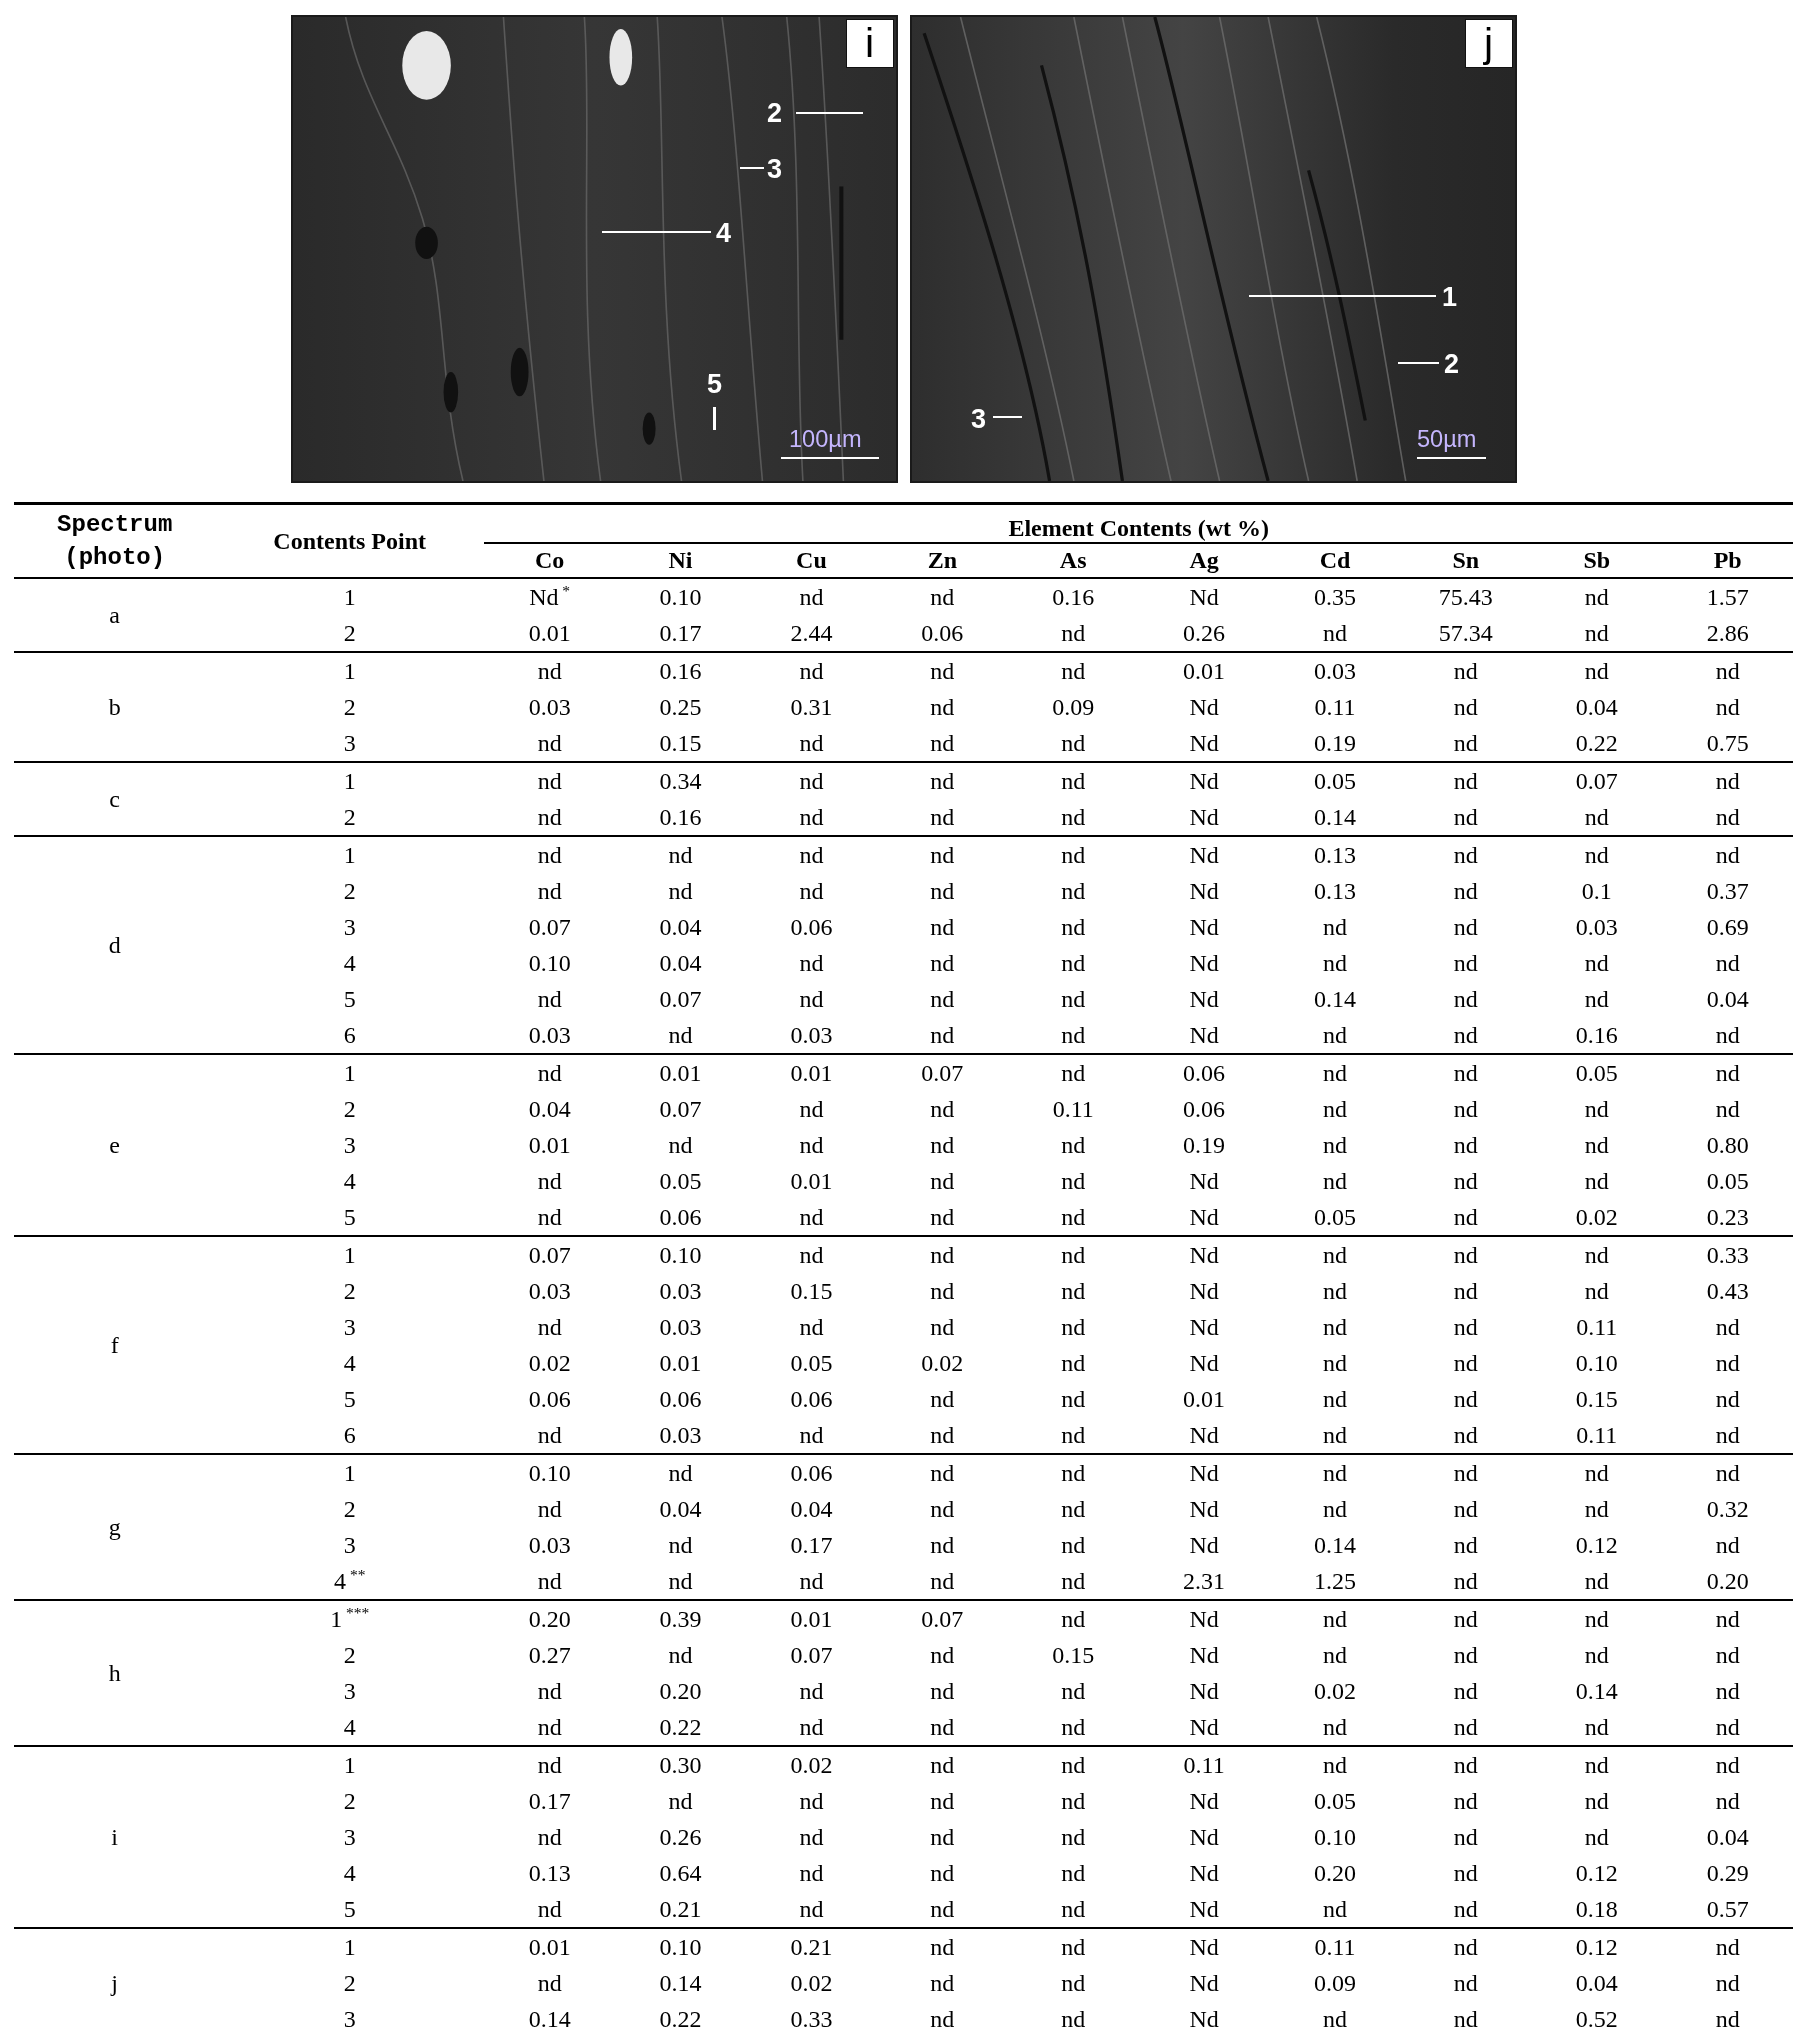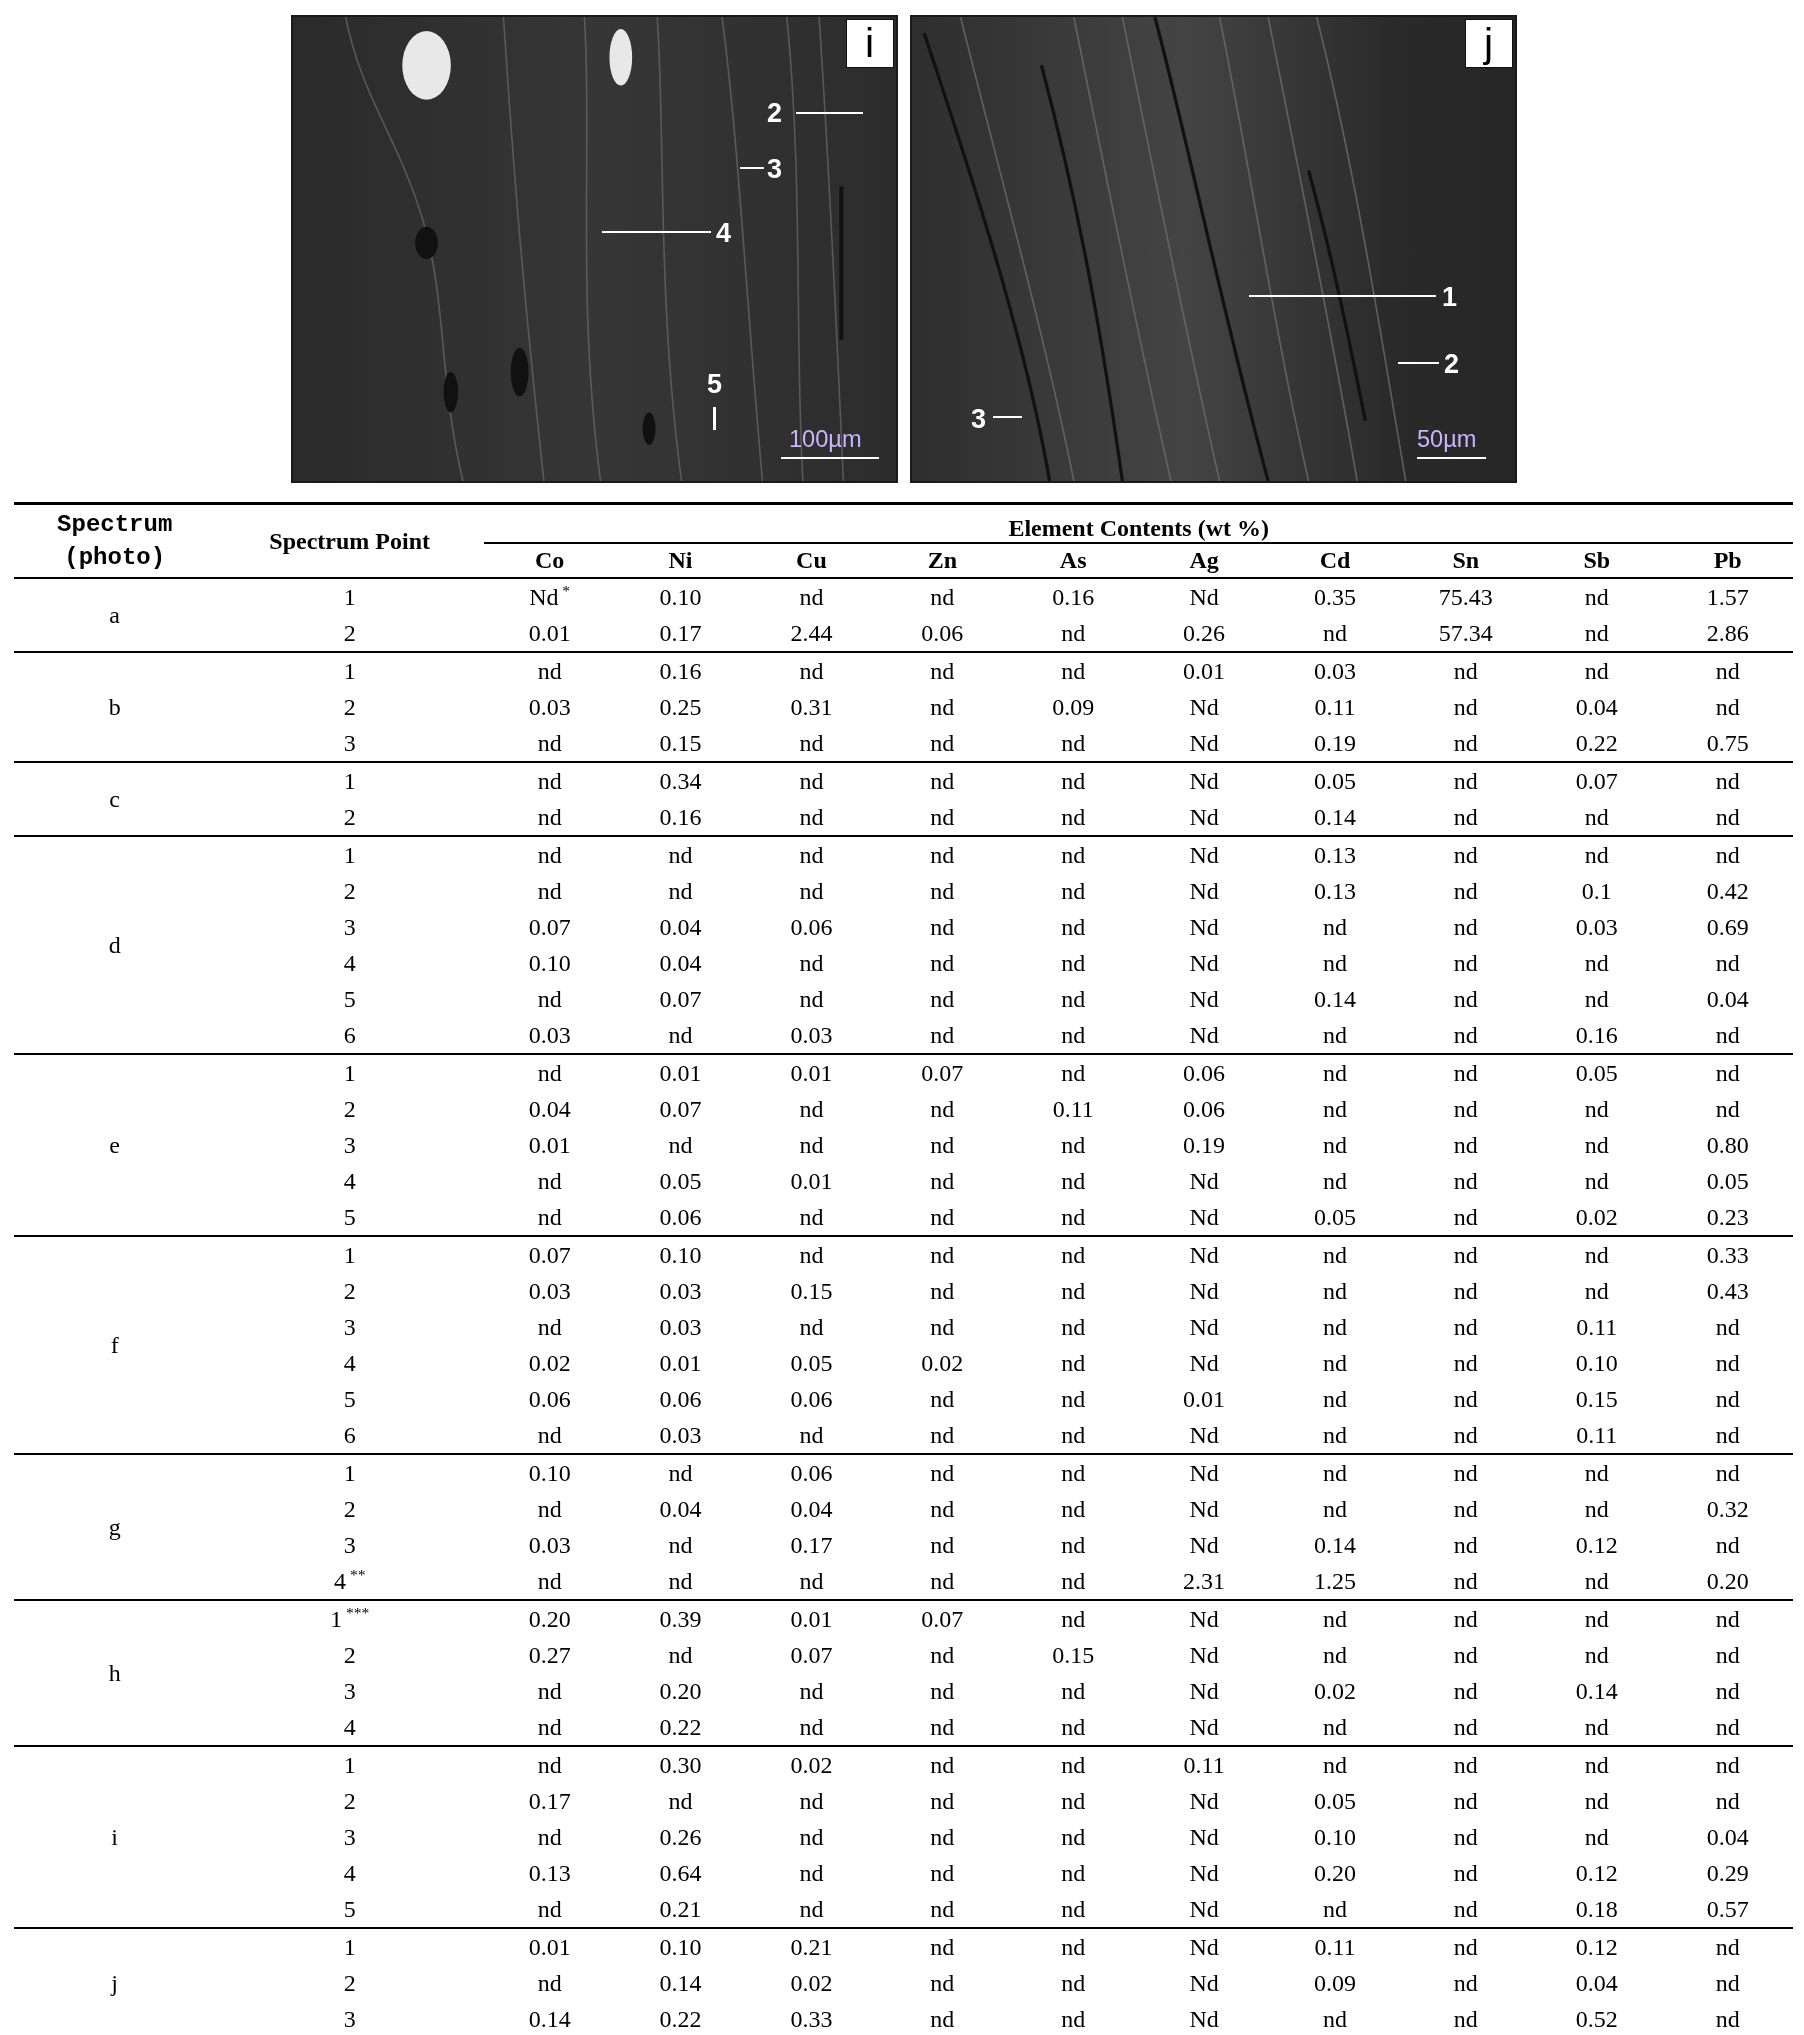--- a/index.html
+++ b/index.html
@@ -146,21 +146,21 @@
         <col>
         <col>
         <col>
     </colgroup>
     <thead>
       <tr class="h1 rule-top">
         <th rowspan="2" style="vertical-align:middle;line-height:33px;font-family:Liberation Mono, monospace;">
           <span>Spectrum</span><br>
           <span>(photo)</span>
         </th>
-        <th rowspan="2" style="vertical-align:middle;">Spectrum Point</th>
+        <th rowspan="2" style="vertical-align:middle;">Contents Point</th>
         <th colspan="10" class="span-top">Element Contents (wt %)</th>
       </tr>
       <tr class="h2" id="element-header-row">
           <th>Co</th>
           <th>Ni</th>
           <th>Cu</th>
           <th>Zn</th>
           <th>As</th>
           <th>Ag</th>
           <th>Cd</th>
@@ -282,21 +282,21 @@
           <td>2</td>
           <td>nd</td>
           <td>nd</td>
           <td>nd</td>
           <td>nd</td>
           <td>nd</td>
           <td>Nd</td>
           <td>0.13</td>
           <td>nd</td>
           <td>0.1</td>
-          <td>0.42</td>
+          <td>0.37</td>
         </tr>
         <tr>
           <td>3</td>
           <td>0.07</td>
           <td>0.04</td>
           <td>0.06</td>
           <td>nd</td>
           <td>nd</td>
           <td>Nd</td>
           <td>nd</td>

